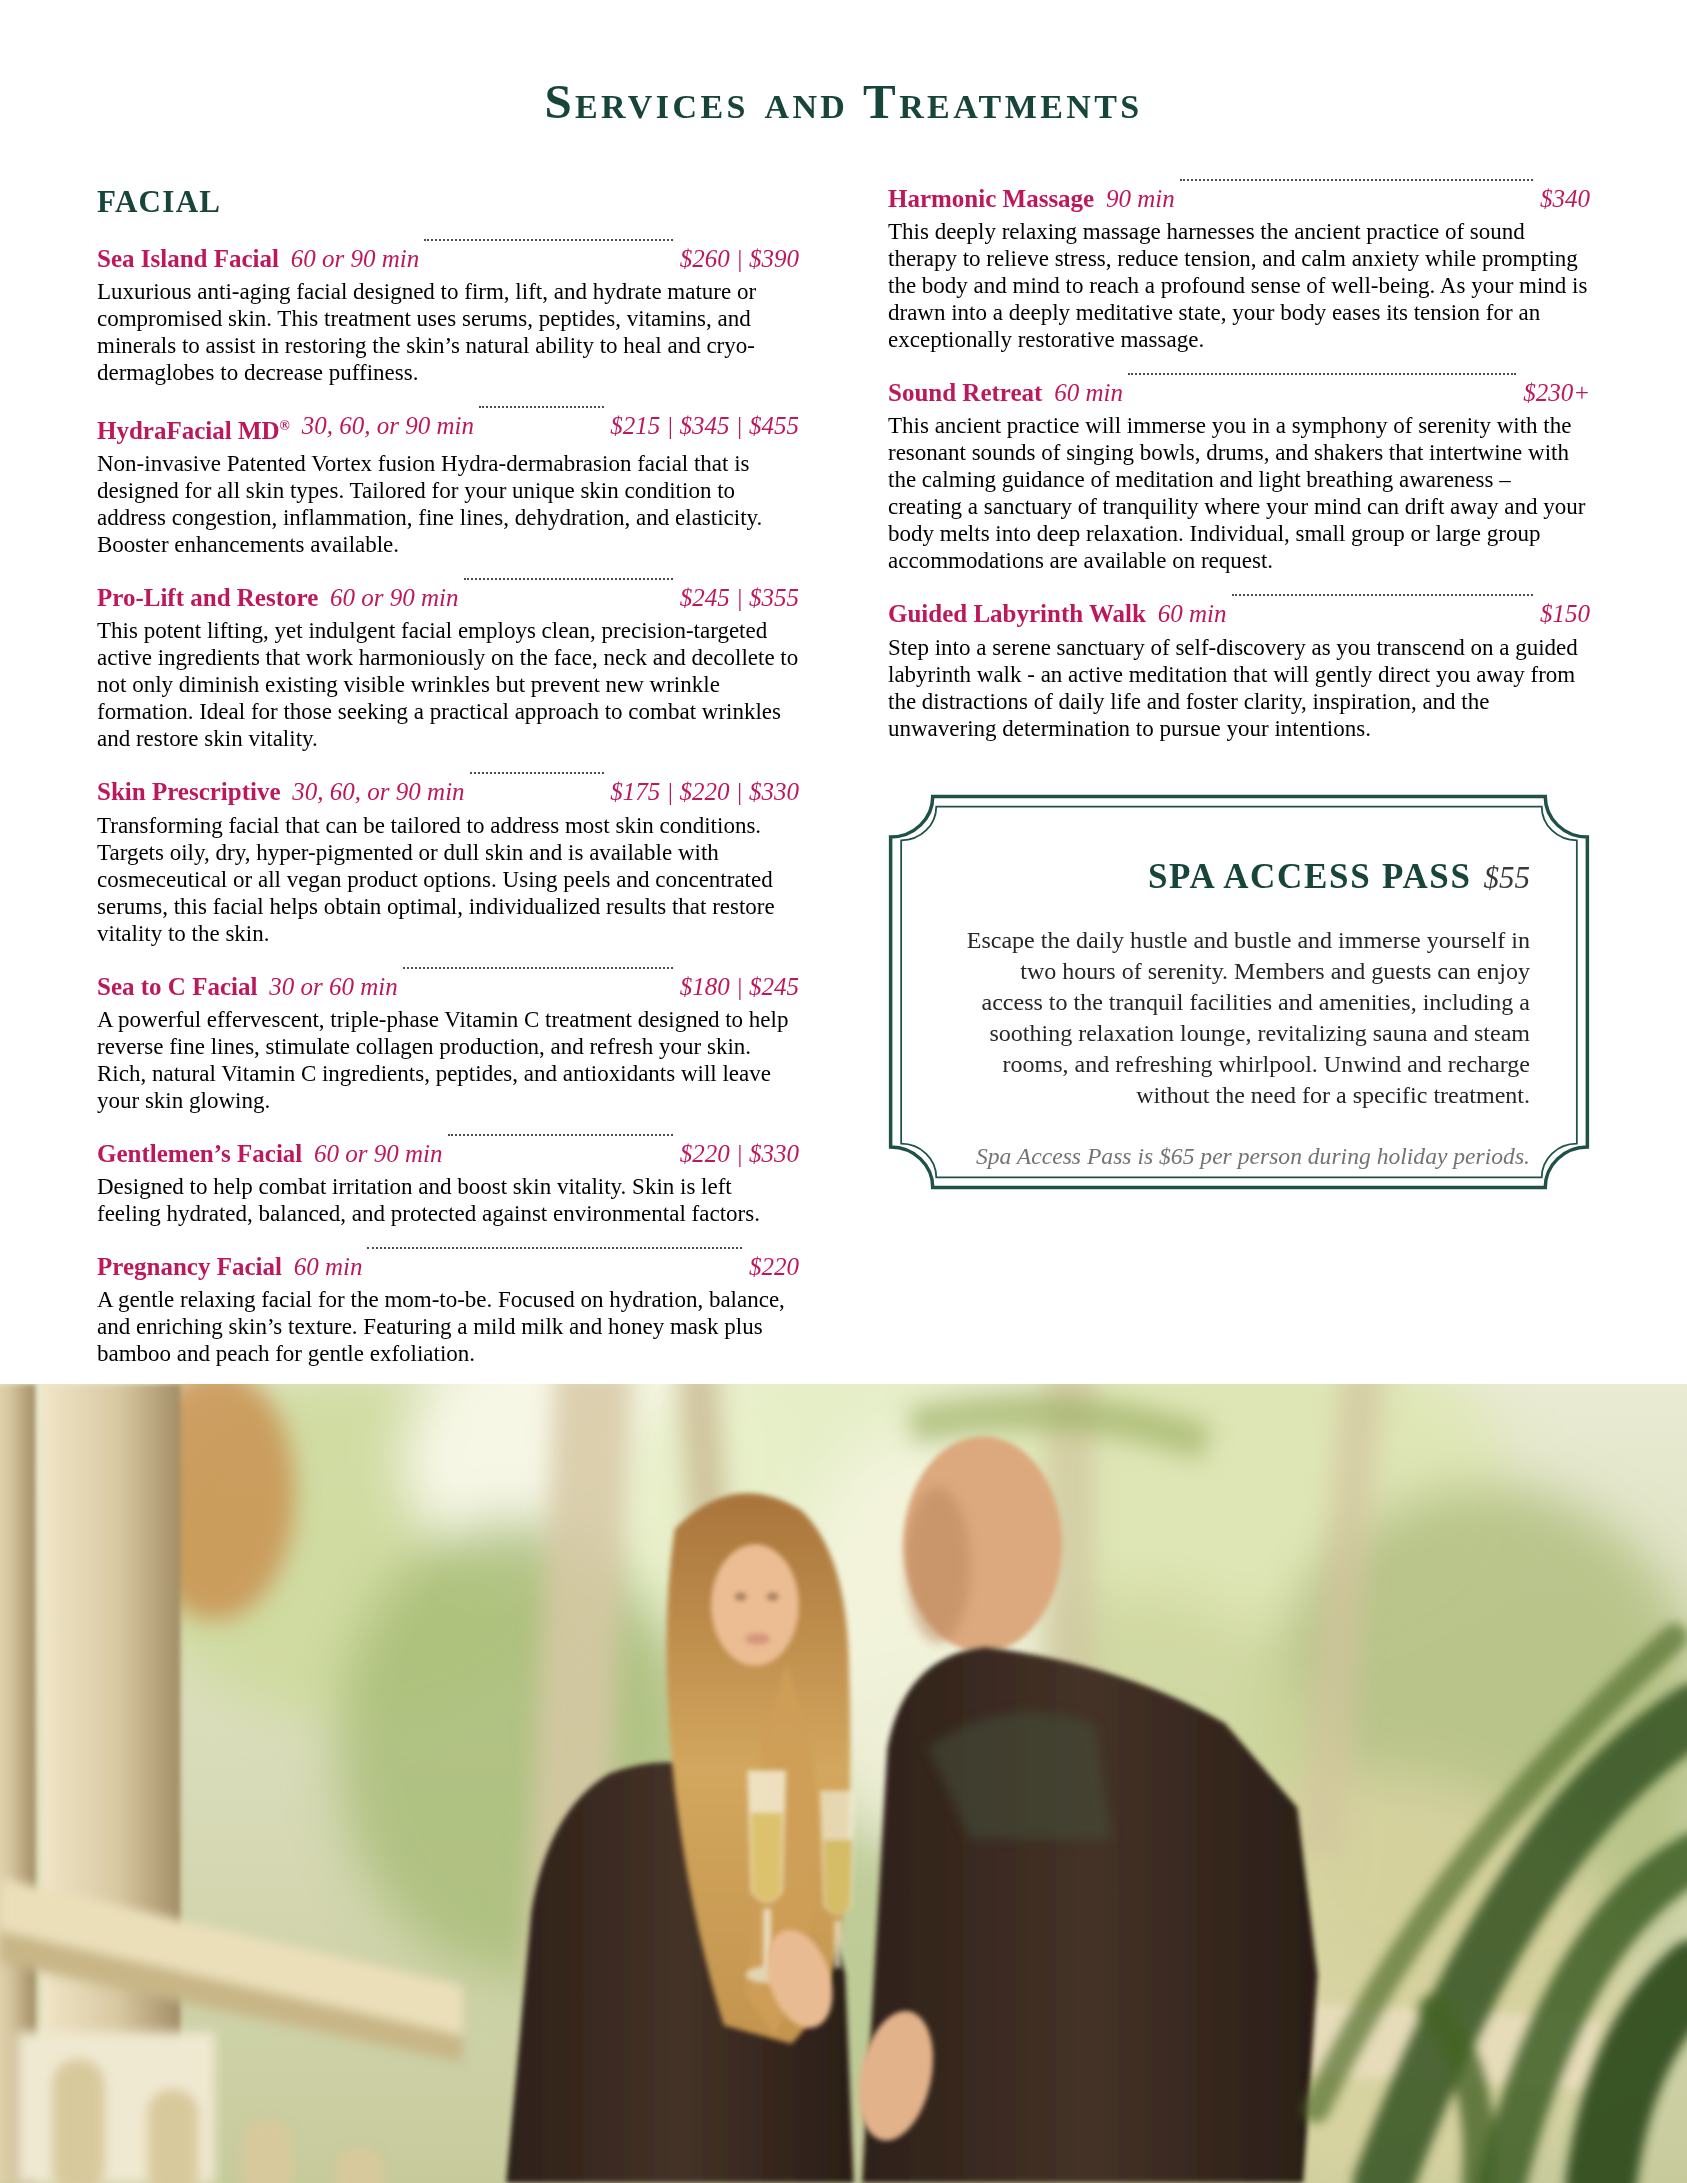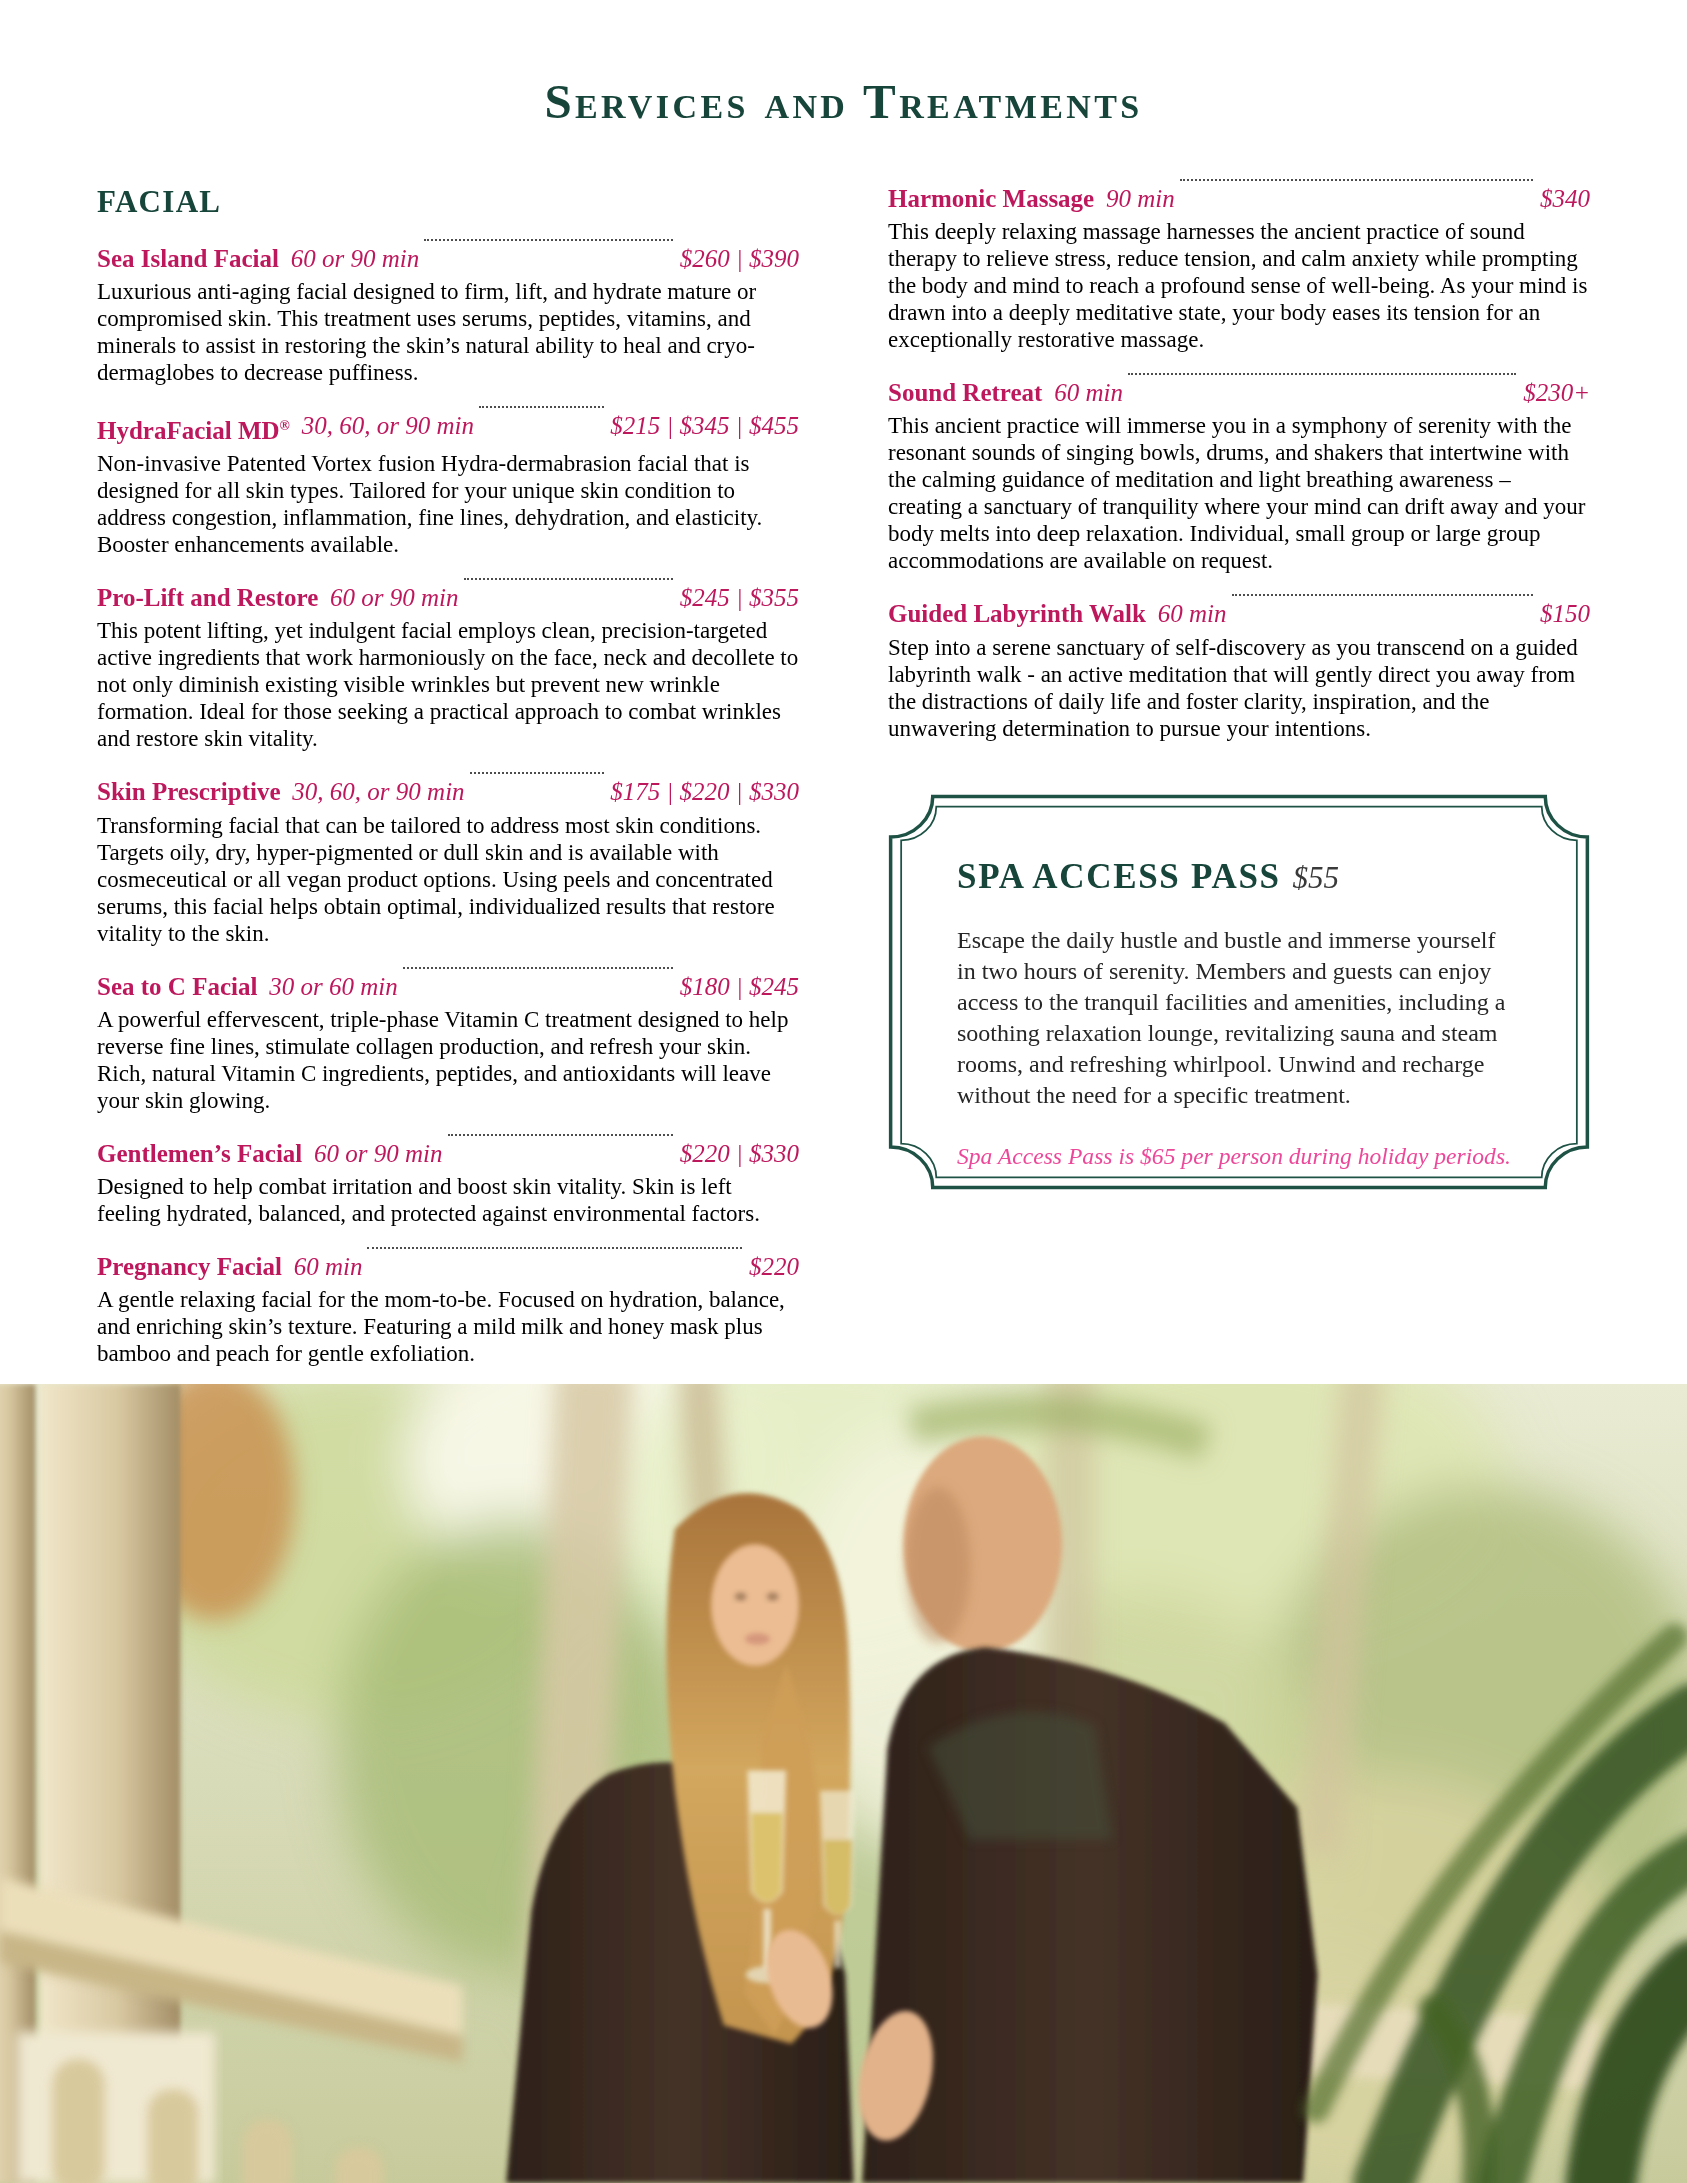--- a/index.html
+++ b/index.html
@@ -61,22 +61,22 @@
     margin:4.2px 0 0 0;
     font-size:23px;
     line-height:27px;
     color:#000000;
   }
   .pass-box{
     position:relative;
     margin-top:52px;
     height:396px;
     box-sizing:border-box;
-    padding:61px 78px 0 69px;
-    text-align:left;
+    padding:61px 60px 0 69px;
+    text-align:right;
   }
   .pass-frame{position:absolute;inset:0;width:100%;height:100%;}
   .pass-heading{margin:0;line-height:44px;}
   .pass-title{
     color:#17453a;
     font-weight:bold;
     font-size:35px;
     letter-spacing:1.7px;
   }
   .pass-price{
@@ -90,21 +90,21 @@
     margin:20px auto 0 auto;
     width:100%;
     font-size:24px;
     line-height:31px;
     color:#262626;
   }
   .pass-note{
     margin:32px auto 0 auto;
     font-style:italic;
     font-size:23.6px;
-    color:#ec4899;
+    color:#737373;
   }
   .photo{
     position:absolute;
     left:0;top:1384px;
     width:1687px;height:799px;
     overflow:hidden;
     background:#d6d8ad;
   }
   .photo svg{display:block;width:100%;height:100%;}
 </style>

